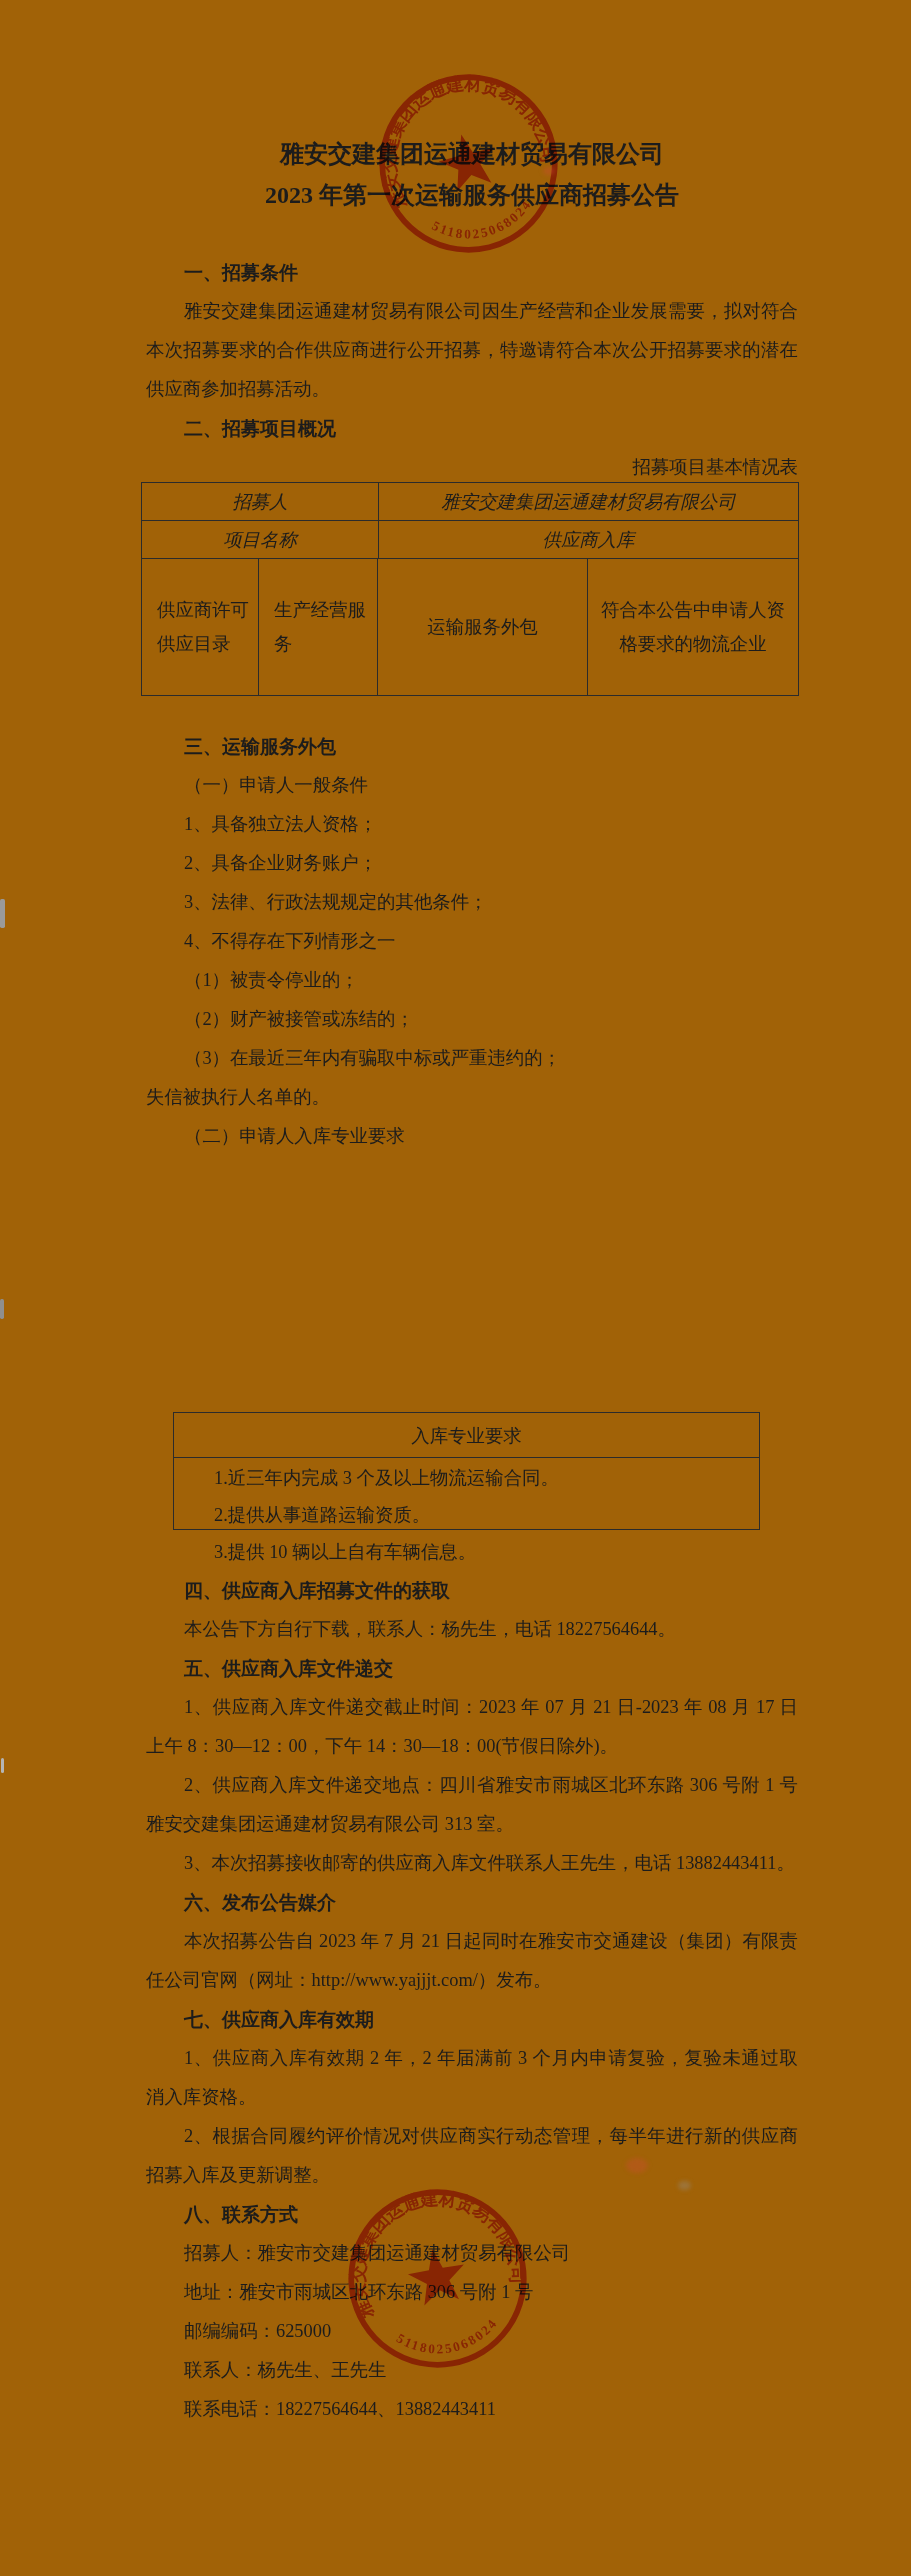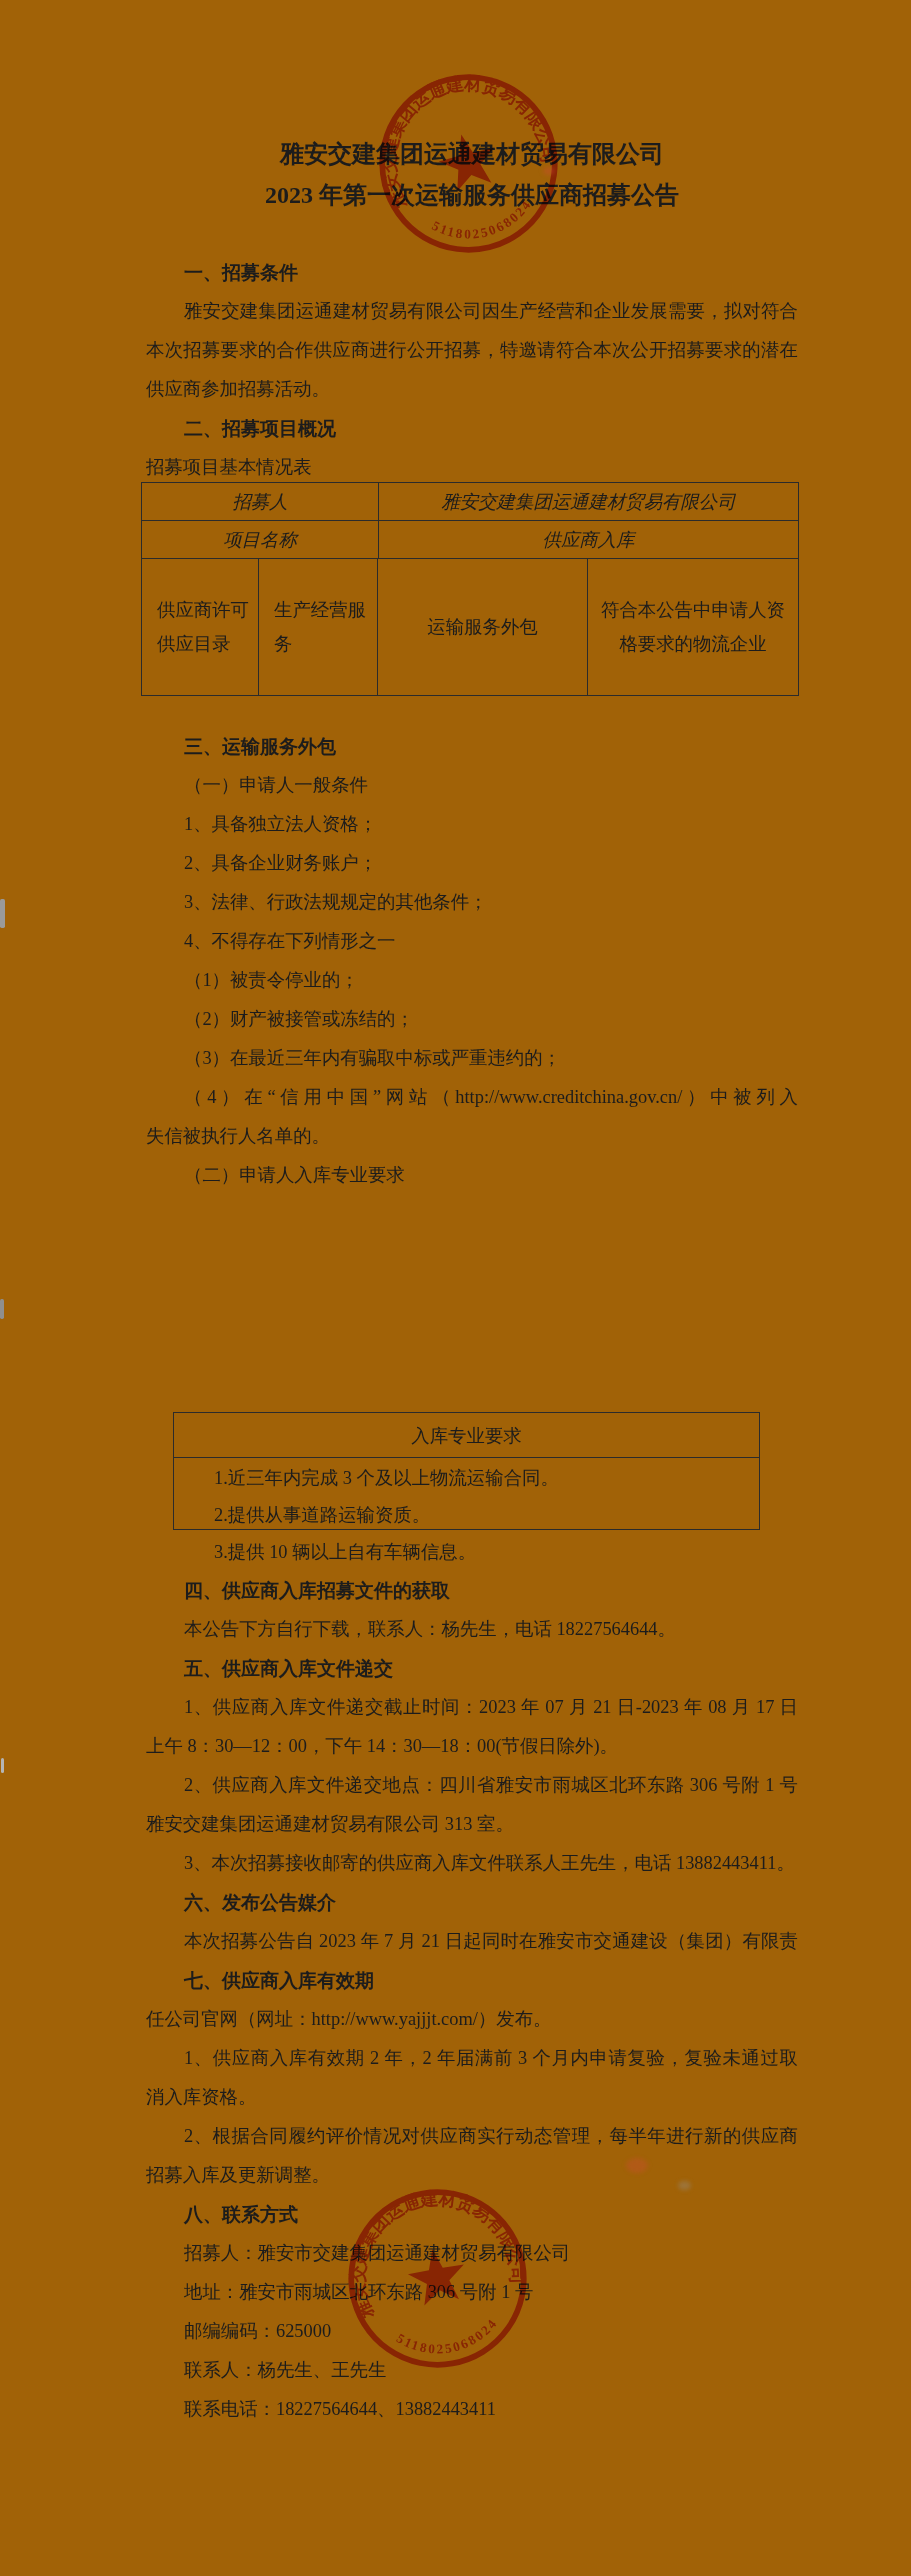--- a/index.html
+++ b/index.html
@@ -16,21 +16,21 @@
   .t1{top:138px;}
   .t2{top:179px;}
   .flow{position:absolute;left:146px;width:652px;}
   .ln{height:39px;line-height:39px;font-size:18.4px;white-space:nowrap;}
   .indent{text-indent:38px;}
   .fl{white-space:normal;text-align:justify;text-align-last:justify;}
   .hd{
     font-family:"Liberation Sans","DejaVu Sans",sans-serif;
     font-weight:bold;font-size:19px;text-indent:38px;white-space:nowrap;
   }
-  .ctr{text-align:left;text-indent:0;}
+  .ctr{text-align:right;text-indent:0;}
   
   .btable{
     position:absolute;left:141px;top:482px;width:658px;
     border:1.7px solid #2b2b2b;box-sizing:border-box;
   }
   .trow{display:flex;}
   .tc{
     box-sizing:border-box;border-right:1.1px solid #2b2b2b;border-bottom:1.1px solid #2b2b2b;
     display:flex;flex-direction:column;justify-content:center;
     font-size:18.4px;
@@ -124,21 +124,20 @@
   <div class="flow" style="top:727px;">
     <div class="ln hd">三、运输服务外包</div>
     <div class="ln indent">（一）申请人一般条件</div>
     <div class="ln indent">1、具备独立法人资格；</div>
     <div class="ln indent">2、具备企业财务账户；</div>
     <div class="ln indent">3、法律、行政法规规定的其他条件；</div>
     <div class="ln indent">4、不得存在下列情形之一</div>
     <div class="ln indent">（1）被责令停业的；</div>
     <div class="ln indent">（2）财产被接管或冻结的；</div>
     <div class="ln indent">（3）在最近三年内有骗取中标或严重违约的；</div>
-    <div class="ln indent fl">（4）在“信用中国”网站（http://www.creditchina.gov.cn/）中被列入</div>
     <div class="ln">失信被执行人名单的。</div>
     <div class="ln indent">（二）申请人入库专业要求</div>
   </div>
 
   <div class="probox">
     <div class="probox-header">入库专业要求</div>
     <div class="probox-items">
       <div class="ln">1.近三年内完成 3 个及以上物流运输合同。</div>
       <div class="ln">2.提供从事道路运输资质。</div>
       <div class="ln">3.提供 10 辆以上自有车辆信息。</div>
@@ -149,22 +148,22 @@
     <div class="ln hd">四、供应商入库招募文件的获取</div>
     <div class="ln indent">本公告下方自行下载，联系人：杨先生，电话 18227564644。</div>
     <div class="ln hd">五、供应商入库文件递交</div>
     <div class="ln indent fl">1、供应商入库文件递交截止时间：2023 年 07 月 21 日-2023 年 08 月 17 日</div>
     <div class="ln">上午 8：30—12：00，下午 14：30—18：00(节假日除外)。</div>
     <div class="ln indent fl">2、供应商入库文件递交地点：四川省雅安市雨城区北环东路 306 号附 1 号</div>
     <div class="ln">雅安交建集团运通建材贸易有限公司 313 室。</div>
     <div class="ln indent">3、本次招募接收邮寄的供应商入库文件联系人王先生，电话 13882443411。</div>
     <div class="ln hd">六、发布公告媒介</div>
     <div class="ln indent fl">本次招募公告自 2023 年 7 月 21 日起同时在雅安市交通建设（集团）有限责</div>
+    <div class="ln">任公司官网（网址：http://www.yajjjt.com/）发布。</div>
     <div class="ln hd">七、供应商入库有效期</div>
-    <div class="ln">任公司官网（网址：http://www.yajjjt.com/）发布。</div>
     <div class="ln indent fl">1、供应商入库有效期 2 年，2 年届满前 3 个月内申请复验，复验未通过取</div>
     <div class="ln">消入库资格。</div>
     <div class="ln indent fl">2、根据合同履约评价情况对供应商实行动态管理，每半年进行新的供应商</div>
     <div class="ln">招募入库及更新调整。</div>
     <div class="ln hd">八、联系方式</div>
     <div class="ln indent">招募人：雅安市交建集团运通建材贸易有限公司</div>
     <div class="ln indent">地址：雅安市雨城区北环东路 306 号附 1 号</div>
     <div class="ln indent">邮编编码：625000</div>
     <div class="ln indent">联系人：杨先生、王先生</div>
     <div class="ln indent">联系电话：18227564644、13882443411</div>

